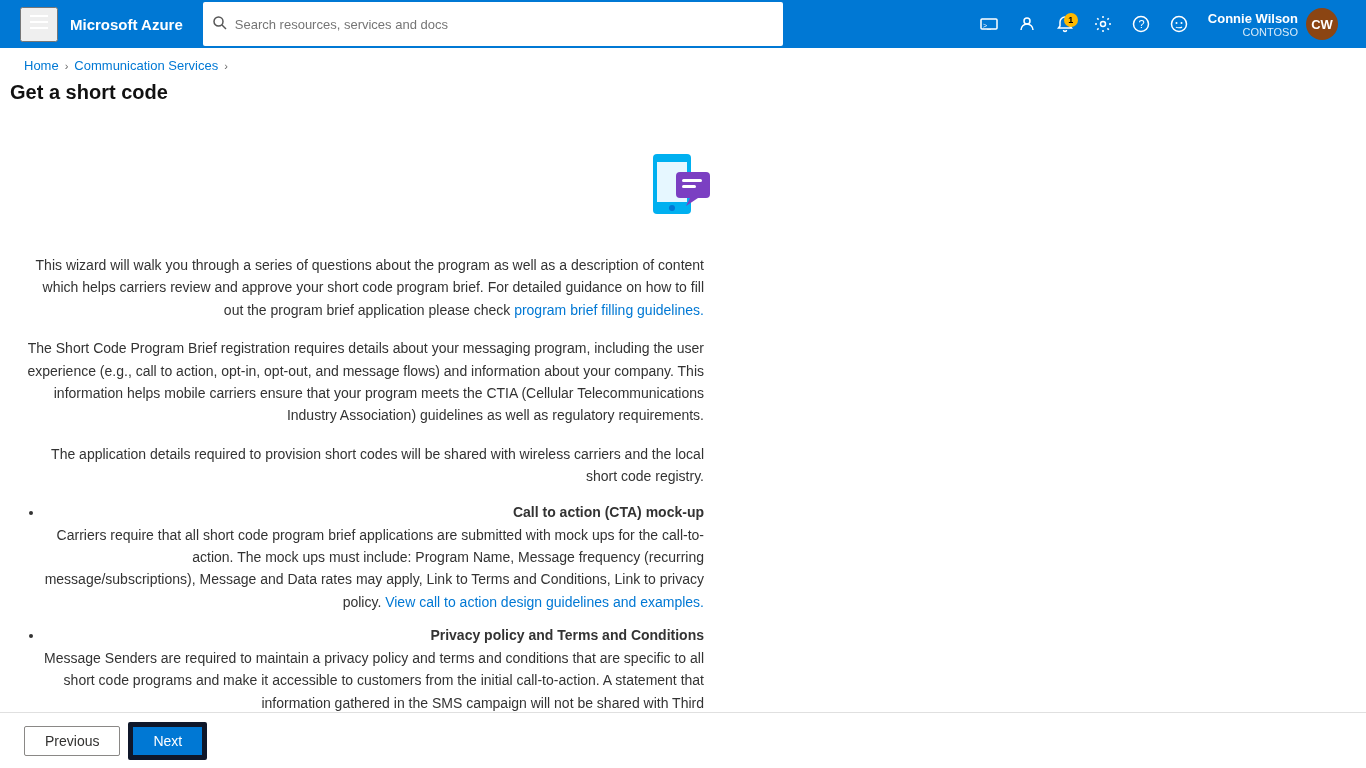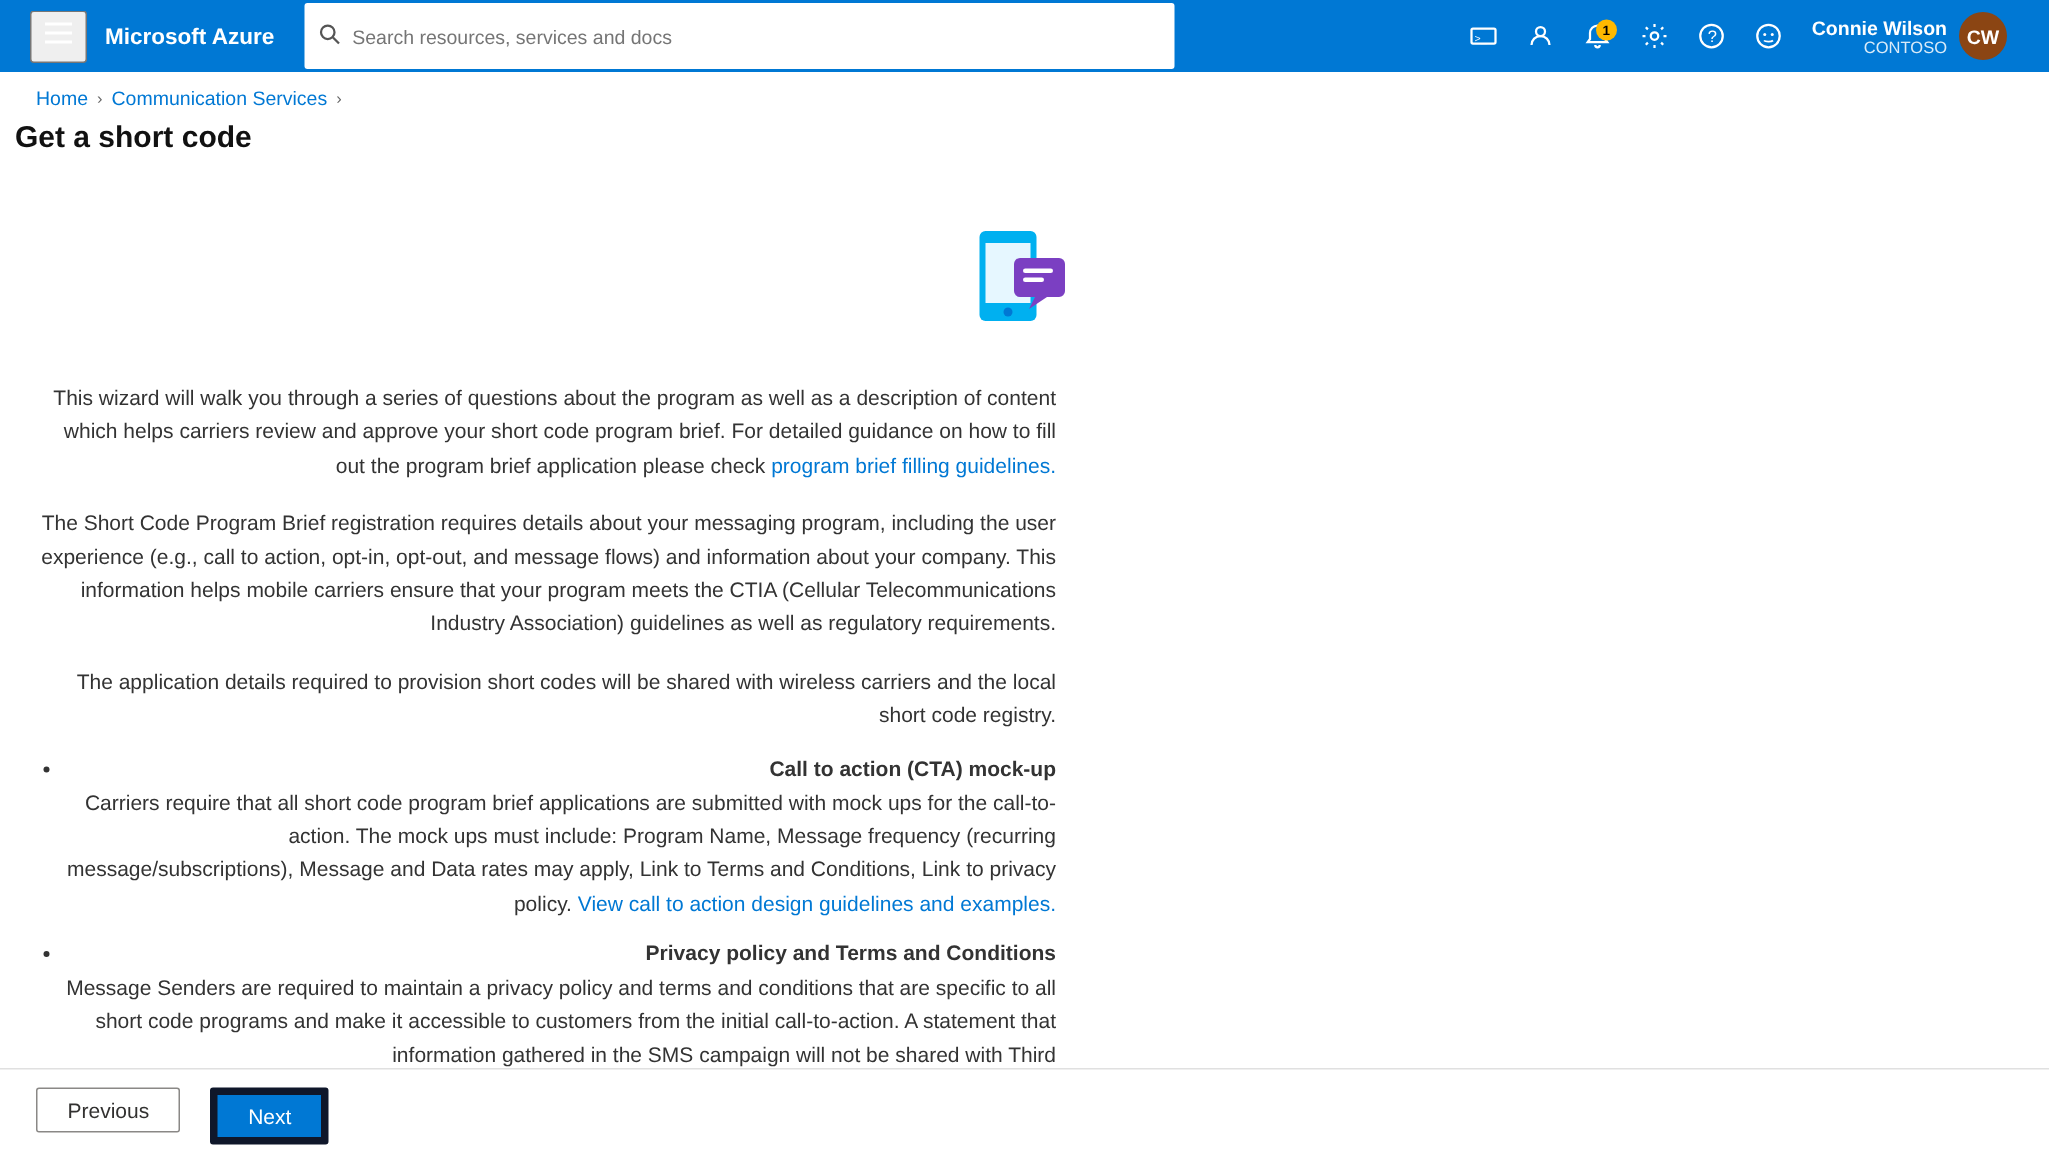--- a/index.html
+++ b/index.html
@@ -187,23 +187,23 @@
 
     
     .footer {
       position: fixed;
       bottom: 0;
       left: 0;
       right: 0;
       background: white;
       border-top: 1px solid #e0e0e0;
       display: flex;
-      align-items: flex-start;
+      align-items: center;
       padding: 12px 24px;
-      gap: 20px;
+      gap: 8px;
       height: 56px;
       z-index: 100;
     }
     .btn-previous {
       padding: 6px 20px;
       background: white;
       border: 1px solid #8a8886;
       color: #323130;
       font-size: 14px;
       cursor: pointer;

